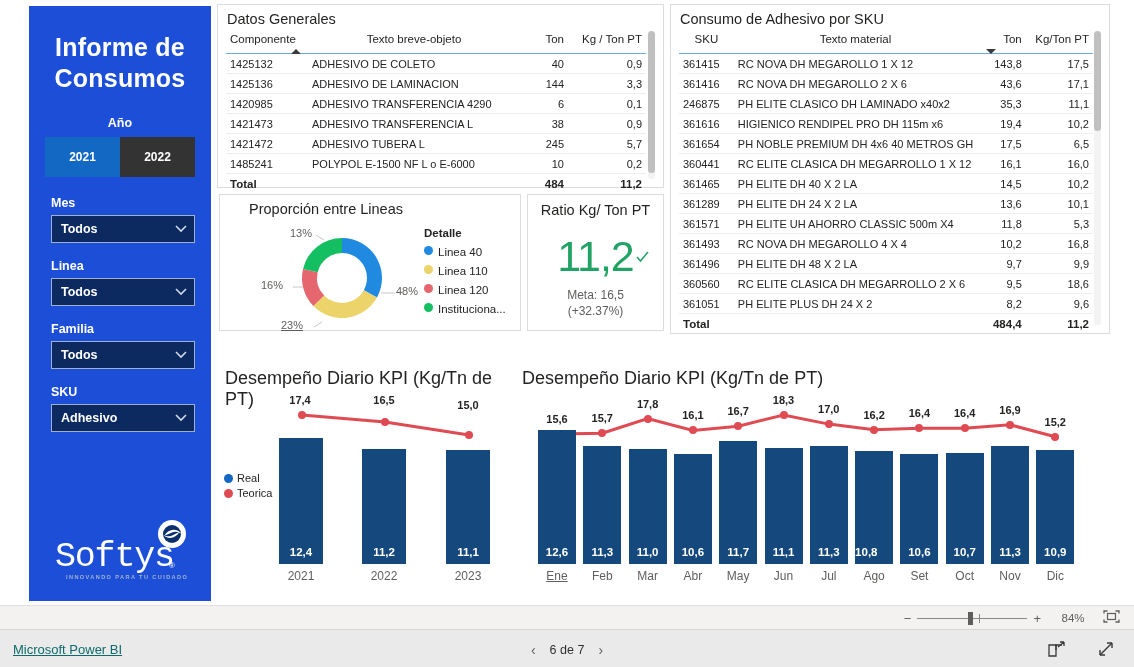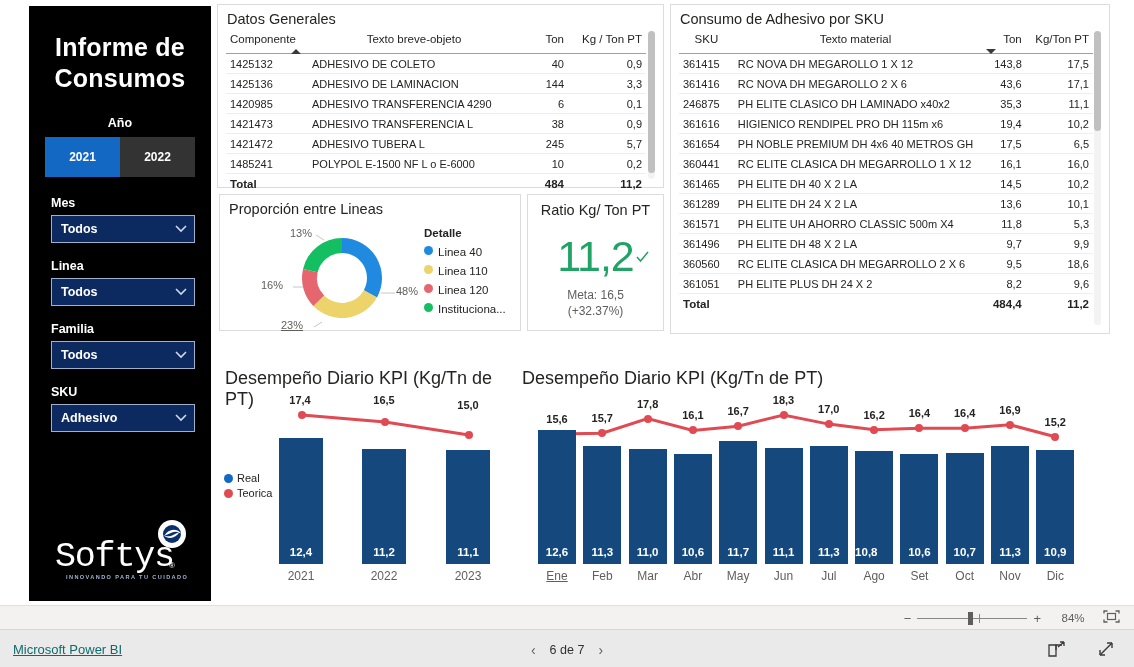--- a/index.html
+++ b/index.html
@@ -10,21 +10,21 @@
     overflow: hidden;
   }
   #root { position: relative; width: 1134px; height: 667px; background: #ffffff; }
 
   
   #canvas { position: absolute; left: 0; top: 0; width: 1134px; height: 605px; background: #ffffff; }
 
   
   #sidebar {
     position: absolute; left: 29px; top: 6px; width: 182px; height: 595px;
-    background: #000000; color: #ffffff;
+    background: #1d4ed8; color: #ffffff;
   }
   #sidebar .title {
     margin: 26px 16px 0 16px; text-align: center;
     font-size: 25px; font-weight: bold; line-height: 31px; letter-spacing: .2px;
   }
   #sidebar .field-label {
     margin: 0 0 5px 22px; font-size: 12.5px; font-weight: bold; color: #ffffff;
   }
   .anio-label { text-align: center; margin: 22px 0 7px 0 !important; font-size: 13px; font-weight: bold; }
   .year-row { display: flex; margin: 0 16px; height: 40px; }
@@ -355,20 +355,26 @@
                 <td class="num">13,6</td>
                 <td class="num">10,1</td>
               </tr>
               <tr>
                 <td>361571</td>
                 <td>PH ELITE UH AHORRO CLASSIC 500m X4</td>
                 <td class="num">11,8</td>
                 <td class="num">5,3</td>
               </tr>
               <tr>
+                <td>361493</td>
+                <td>RC NOVA DH MEGAROLLO 4 X 4</td>
+                <td class="num">10,2</td>
+                <td class="num">16,8</td>
+              </tr>
+              <tr>
                 <td>361496</td>
                 <td>PH ELITE DH 48 X 2 LA</td>
                 <td class="num">9,7</td>
                 <td class="num">9,9</td>
               </tr>
               <tr>
                 <td>360560</td>
                 <td>RC ELITE CLASICA DH MEGARROLLO 2 X 6</td>
                 <td class="num">9,5</td>
                 <td class="num">18,6</td>
@@ -386,21 +392,21 @@
                 <td class="num">11,2</td>
               </tr>
             </tbody>
         </table>
       </div>
       <div class="vscroll" style="right:8px; top:26px; height:294px;">
         <div class="thumb" style="top:0; height:100px;"></div>
       </div>
     </div>
 
-    <div class="panel" style="left:219px; top:194px; width:302px; height:137px;">
+    <div class="panel" style="left:219px; top:194px; width:302px; height:137px;padding-left:20px;">
       <div class="panel-title">Proporción entre Lineas</div>
 
       <div style="position:absolute; left:40px; top:28px; width:160px; height:106px;">
         <svg width="160" height="106" viewBox="0 0 160 106">
           <g transform="translate(82,55)">
 
             <path d="M 0 -40 A 40 40 0 0 1 34.96 19.43 L 21.85 12.14 A 25 25 0 0 0 0 -25 Z" fill="#1f8ae0"></path>
 
             <path d="M 34.96 19.43 A 40 40 0 0 1 -28.66 27.9 L -17.91 17.44 A 25 25 0 0 0 21.85 12.14 Z" fill="#ecd36a"></path>
 

